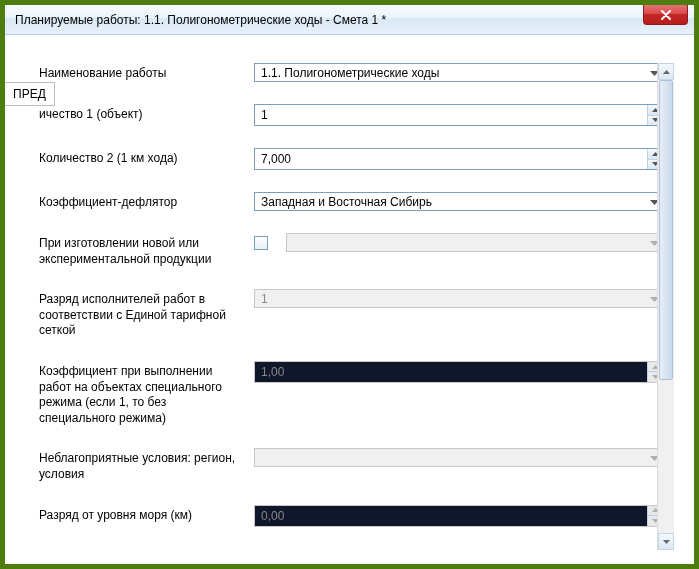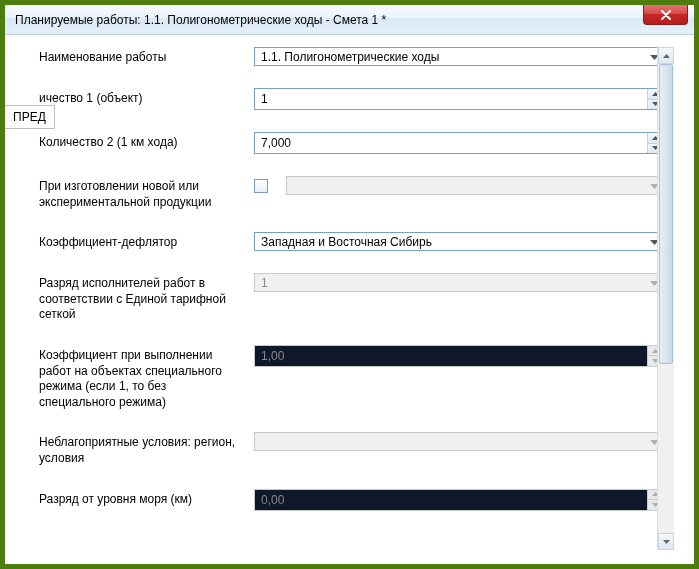--- a/index.html
+++ b/index.html
@@ -47,21 +47,21 @@
     justify-content: center;
     cursor: pointer;
   }
   .close-btn svg { display: block; }
   .client {
     position: absolute;
     top: 30px;
     left: 0;
     right: 0;
     bottom: 0;
-    padding: 12px 20px 14px 14px;
+    padding: 28px 20px 14px 14px;
     background: #fff;
   }
   .scroll-wrap {
     height: 100%;
     overflow: hidden;
     position: relative;
   }
   .form {
     padding: 0 10px 0 20px;
   }
@@ -189,21 +189,21 @@
     top: 17px;
     height: 300px;
     background: linear-gradient(to right, #e8eef5, #c9d9ea);
     border: 1px solid #a9c1db;
     border-radius: 2px;
   }
 
   
   .pred {
     position: absolute;
-    top: 100px;
+    top: 77px;
     left: -1px;
     background: #fff;
     border: 1px solid #bfbfbf;
     padding: 4px 8px;
     font-size: 12px;
     z-index: 5;
   }
 </style>
 </head>
 <body>
@@ -276,49 +276,49 @@
                     <svg width="7" height="4">
                       <polygon points="0,0 7,0 3.5,4"></polygon>
                     </svg>
                   </div>
               </div>
             </div>
           </div>
         </div>
 
         <div class="row">
+          <div class="lbl">Коэффициент-дефлятор</div>
+          <div class="ctl">
+            <div class="select">
+              <span>Западная и Восточная Сибирь</span>
+              <span class="arrow">
+                <svg width="9" height="6">
+                    <polygon points="0,0 9,0 4.5,5"></polygon>
+                  </svg>
+              </span>
+            </div>
+          </div>
+        </div>
+
+        <div class="row">
           <div class="lbl">При изготовлении новой или экспериментальной продукции</div>
           <div class="ctl">
             <div class="checkbox"></div>
             <div class="select disabled" style="flex:1;">
               <span></span>
               <span class="arrow">
                 <svg width="9" height="6">
                     <polygon points="0,0 9,0 4.5,5"></polygon>
                   </svg>
               </span>
             </div>
           </div>
         </div>
 
         <div class="row">
-          <div class="lbl">Коэффициент-дефлятор</div>
-          <div class="ctl">
-            <div class="select">
-              <span>Западная и Восточная Сибирь</span>
-              <span class="arrow">
-                <svg width="9" height="6">
-                    <polygon points="0,0 9,0 4.5,5"></polygon>
-                  </svg>
-              </span>
-            </div>
-          </div>
-        </div>
-
-        <div class="row">
           <div class="lbl">Разряд исполнителей работ в соответствии с Единой тарифной сеткой</div>
           <div class="ctl">
             <div class="select disabled">
               <span>1</span>
               <span class="arrow">
                 <svg width="9" height="6">
                     <polygon points="0,0 9,0 4.5,5"></polygon>
                   </svg>
               </span>
             </div>

